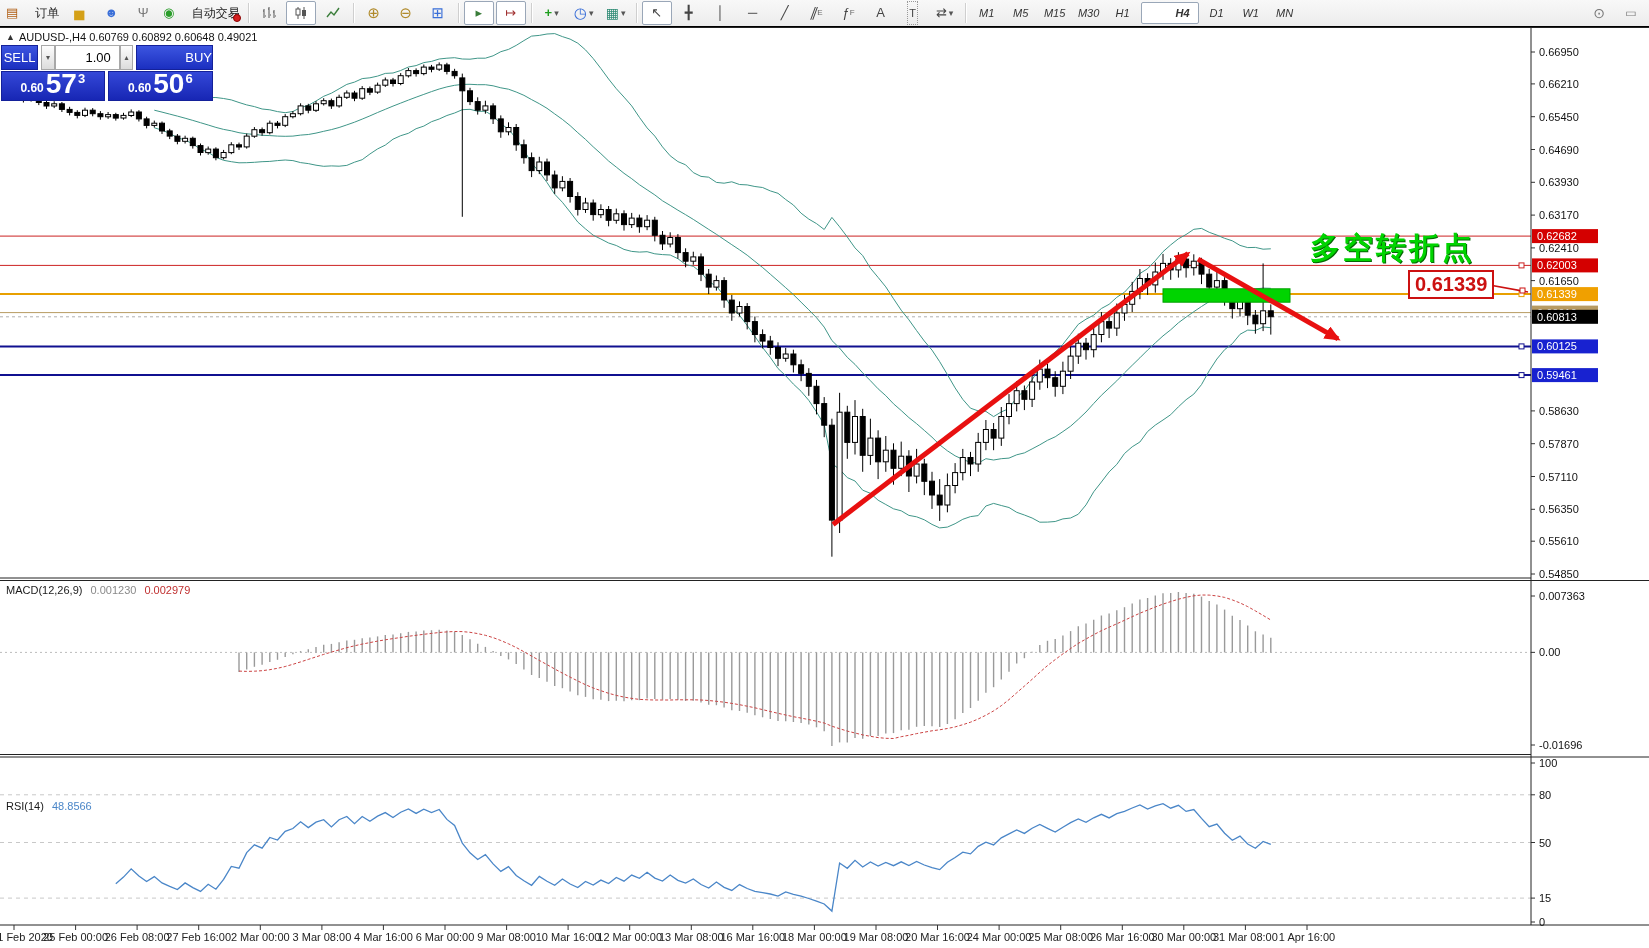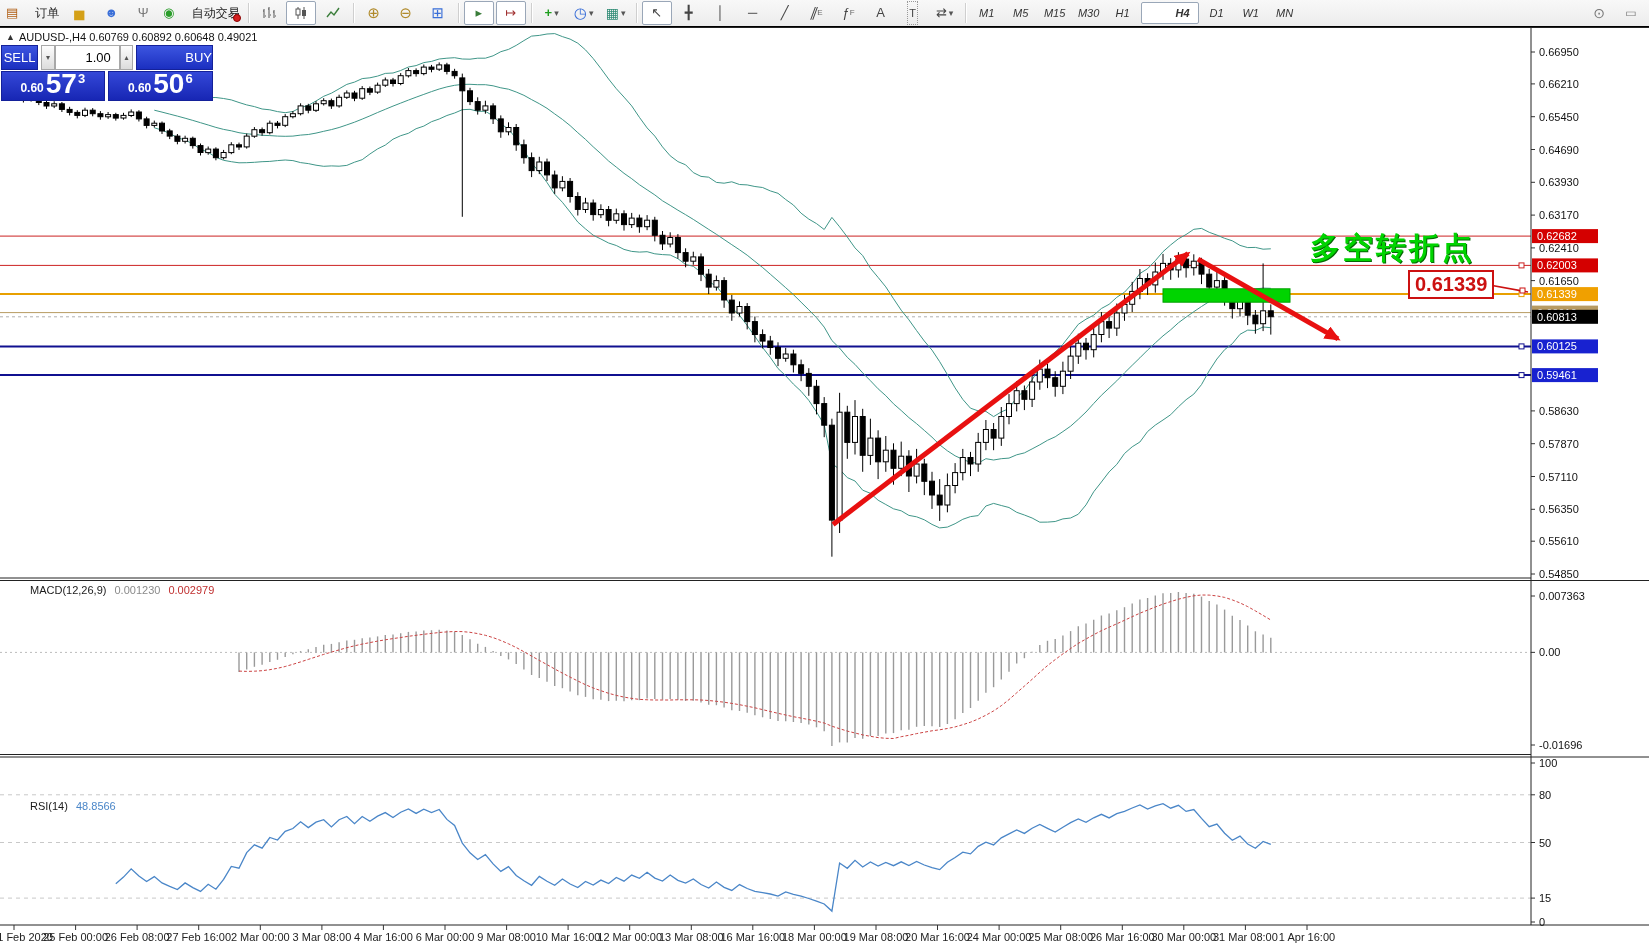--- a/index.html
+++ b/index.html
@@ -40,21 +40,21 @@
      display:flex;align-items:center;justify-content:flex-end;padding-right:8px;}
   #tp-row2{display:flex;height:30px;margin-top:1px;}
   .tp-price{background:linear-gradient(#3448d8,#1726b4);color:#fff;display:flex;align-items:flex-end;
      justify-content:center;border:1px solid #14219a;padding-bottom:2px;}
   #tp-sell-price{width:102px;}
   #tp-buy-price{width:104px;margin-left:3px;}
   .tp-small{font-size:12px;font-weight:bold;margin:0 2px 3px 0;}
   .tp-big{font-size:28px;font-weight:bold;line-height:28px;}
   .tp-sup{font-size:13px;font-weight:bold;margin:0 0 12px 1px;}
   
-  .panel-label{position:absolute;z-index:5;font-size:11px;color:#1a1a1a;white-space:nowrap;margin-left:24px;}
+  .panel-label{position:absolute;z-index:5;font-size:11px;color:#1a1a1a;white-space:nowrap;}
   .val-gray{color:#8a8a8a;margin-left:5px;}
   .val-red{color:#c03030;margin-left:5px;}
   .val-blue{color:#4a86c8;margin-left:5px;}
   
   #turning-point{position:absolute;left:1310px;top:228px;z-index:7;font-size:30px;font-weight:bold;
      color:#00d400;text-shadow:1px 1px 0 #056605;letter-spacing:3px;white-space:nowrap;}
   #price-callout{position:absolute;left:1408px;top:270px;z-index:7;border:2px solid #cc1111;
      color:#cc1111;background:#fff;font-size:20px;font-weight:bold;padding:0 5px;line-height:25px;}
 </style>
 </head>

